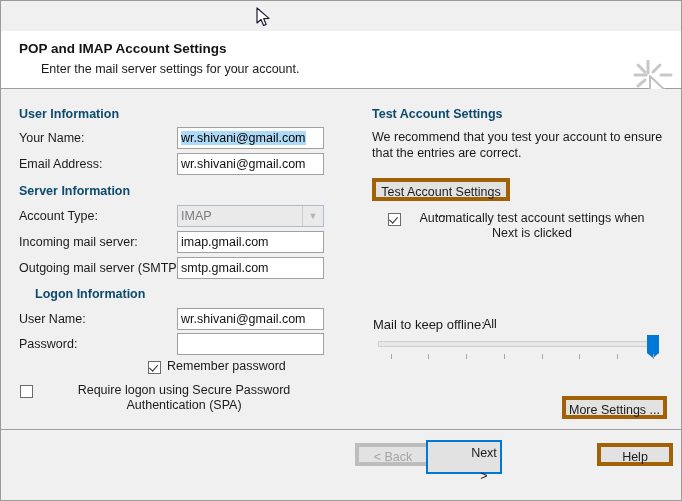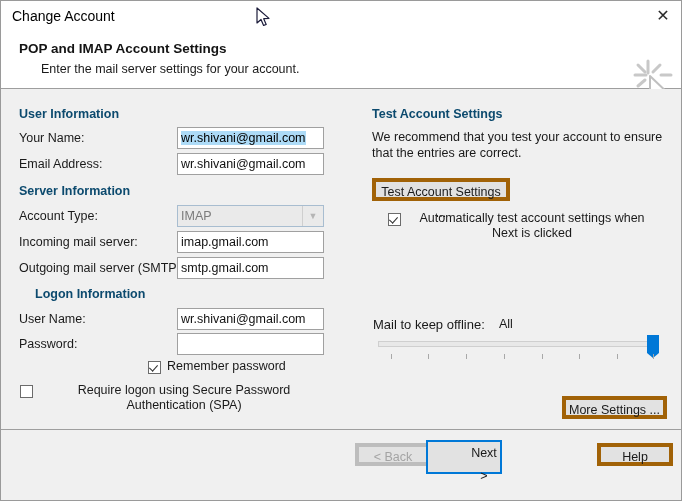--- a/index.html
+++ b/index.html
@@ -207,21 +207,20 @@
   
   .slider-label {
     position: absolute;
     font-size: 13px;
     color: #1a1a1a;
   }
   .slider-value {
     position: absolute;
     font-size: 12.5px;
     color: #1a1a1a;
-    margin-left: 16px;
   }
   .slider-track {
     position: absolute;
     height: 6px;
     box-sizing: border-box;
     background: #e8e8e8;
     border: 1px solid #cfcfcf;
   }
   .slider-thumb {
     position: absolute;
@@ -257,24 +256,20 @@
   .cursor-arrow {
     position: absolute;
     pointer-events: none;
   }
 </style>
 </head>
 <body>
 
 <div class="dialog">
 
-  <div class="titlebar">
-    <div class="title-text">Change Account</div>
-    <div class="close-btn">✕</div>
-  </div>
 
   <div class="header">
     <div class="header-title">POP and IMAP Account Settings</div>
     <div class="header-sub">Enter the mail server settings for your account.</div>
     <svg class="header-logo" viewBox="0 0 48 56">
       <g stroke="#c8c8c8" stroke-width="3" stroke-linecap="round">
         <line x1="19" y1="4" x2="19" y2="16"></line>
         <line x1="6" y1="18" x2="17" y2="18"></line>
         <line x1="32" y1="18" x2="42" y2="18"></line>
         <line x1="9" y1="8" x2="16" y2="15"></line>

